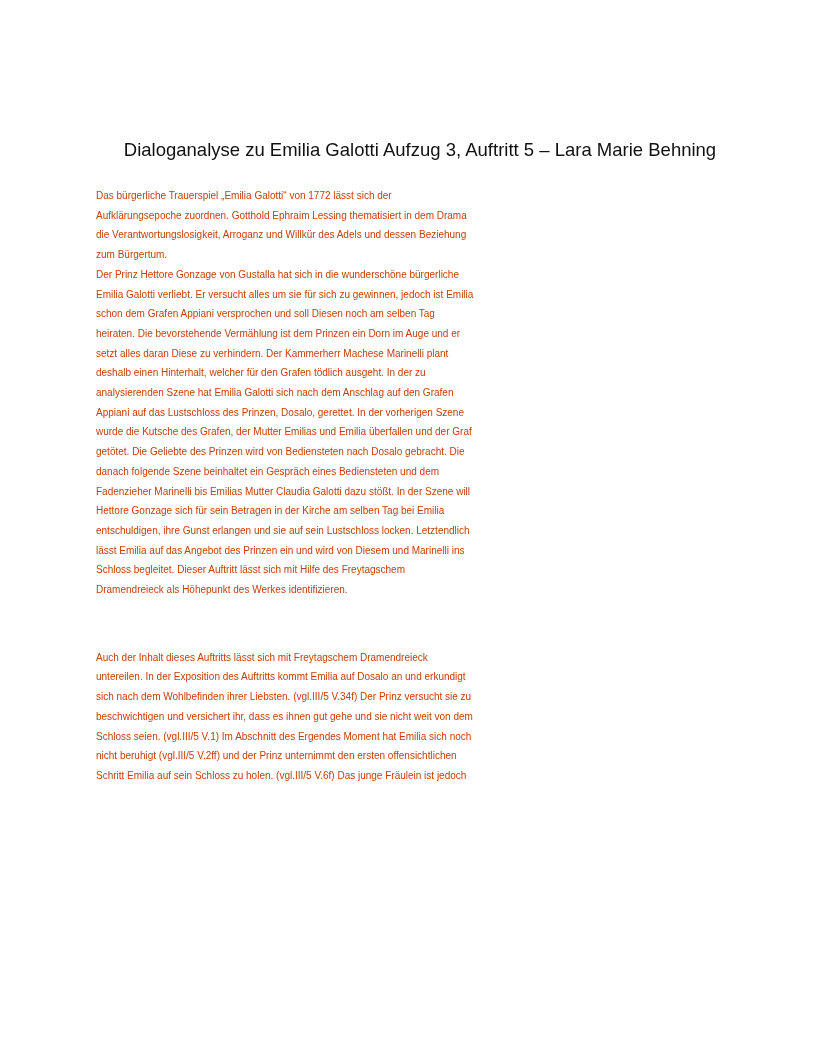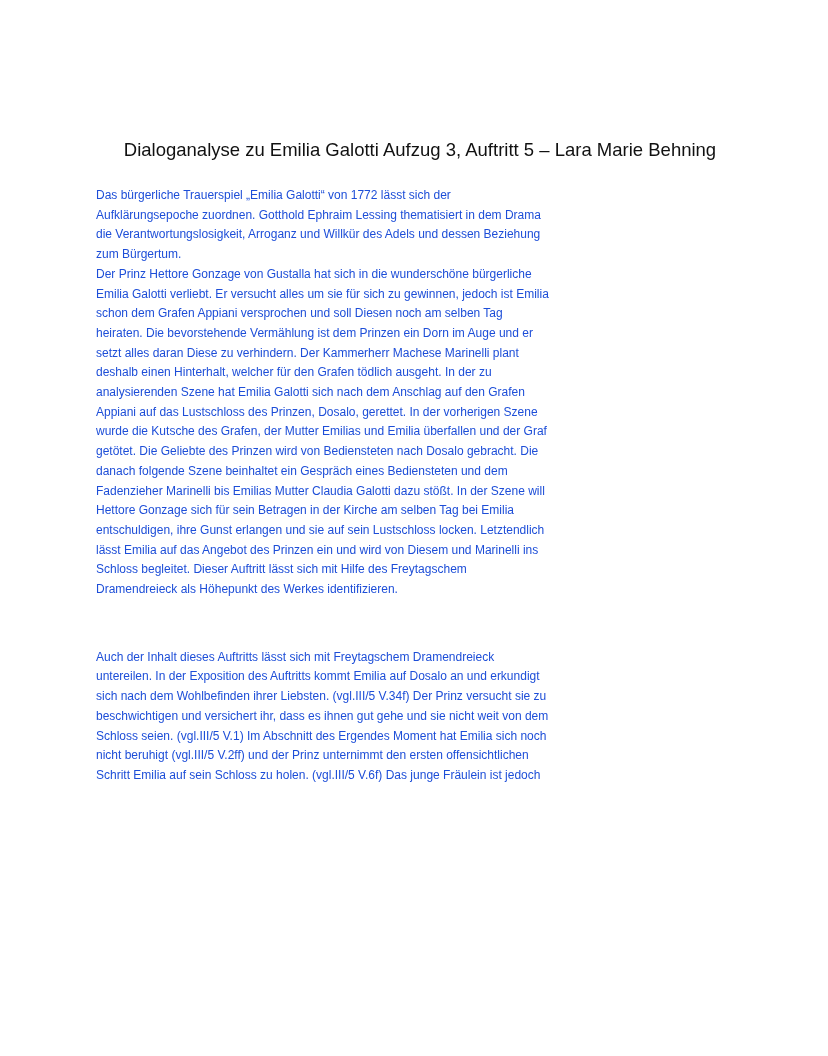--- a/index.html
+++ b/index.html
@@ -29,24 +29,24 @@
     white-space: nowrap;
   }
   .doc-body {
     position: absolute;
     left: 96px;
     top: 186px;
     width: 652px;
   }
   .para {
     margin: 0;
-    font-size: 12px;
+    font-size: 10px;
     line-height: 19.7px;
     white-space: pre-line;
-    color: #1d4ed8;
+    color: #c2410c;
   }
   .para-gap {
     margin-top: 48px;
   }
 </style>
 </head>
 <body>
 
 <div class="page">
   <div class="doc-title">Dialoganalyse zu Emilia Galotti Aufzug 3, Auftritt 5 – Lara Marie Behning</div>

